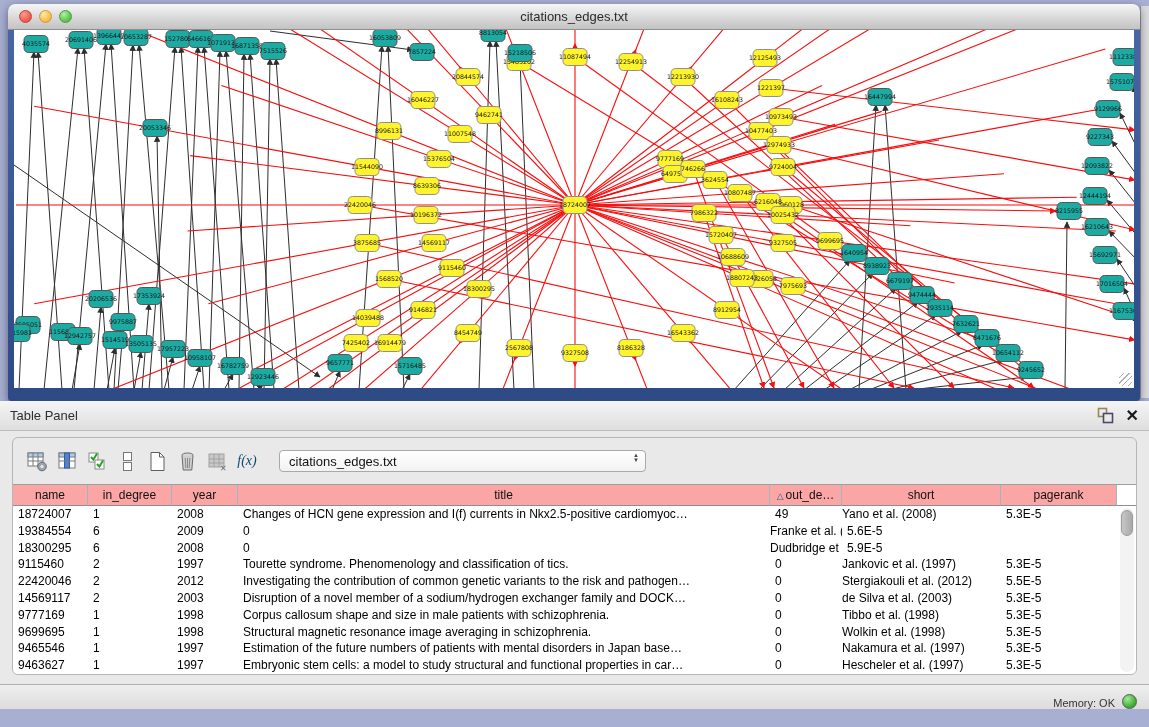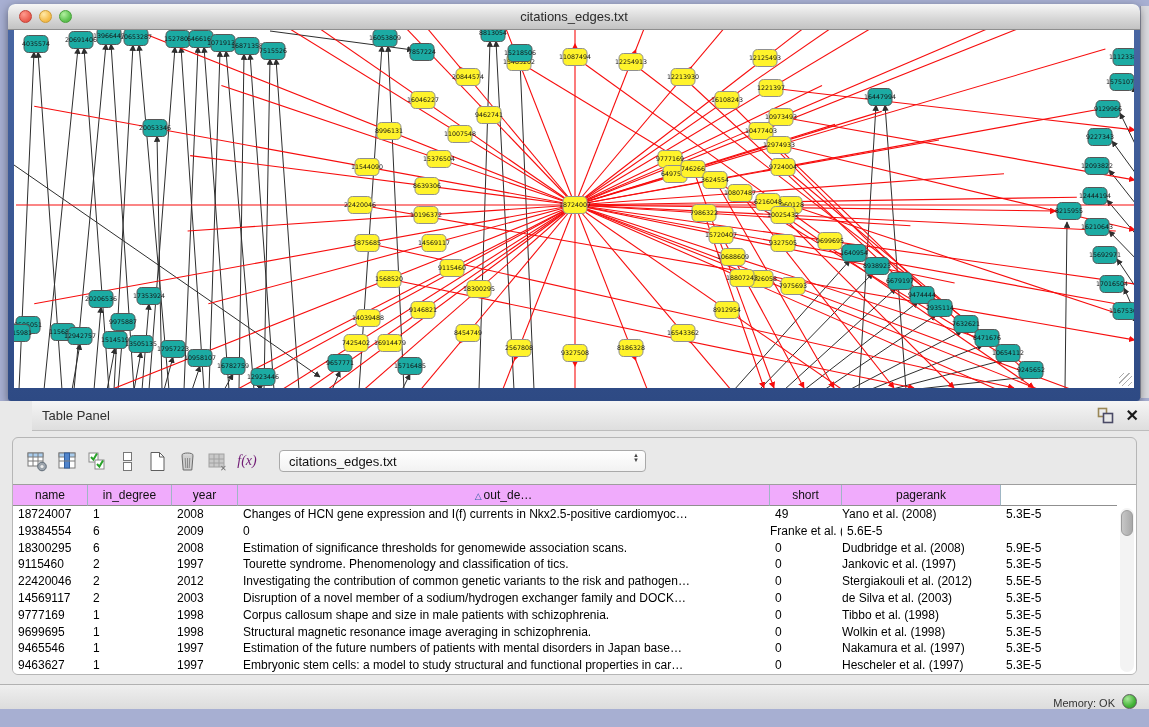--- a/index.html
+++ b/index.html
@@ -42,50 +42,49 @@
   .behind-sliver{
     position:absolute;right:0;top:6px;width:8px;height:392px;
     background:#DADADF;border-left:1px solid #9396A8;
   }
   
   .table-panel{position:absolute;left:0;top:401px;width:1149px;height:301px;background:#E9E9E9}
   .panel-header{
     height:29px;position:relative;
     background:linear-gradient(#F5F5F5,#DEDEDE);
     border-bottom:1px solid #BDBDBD;
-    margin-left:32px;
   }
   .panel-title{position:absolute;left:10px;line-height:29px;font-size:13px;color:#2F2F2F}
   .panel-header .hdr-icons{position:absolute;right:10px;top:0;height:29px;display:flex;align-items:center;gap:12px}
   .float-btn,.close-btn{background:none;border:none;padding:0;cursor:default;display:flex;align-items:center}
   .close-btn span{font-size:16px;font-weight:bold;color:#1A1A1A;line-height:16px}
   .panel-body{
     position:absolute;left:12px;top:36px;width:1125px;height:238px;
     box-sizing:border-box;border:1px solid #B6B6B6;border-radius:6px;
     background:#E9E9E9;overflow:hidden;
   }
   .toolbar{height:46px;display:flex;align-items:center;padding-left:10px}
   .tbtn{width:28px;height:28px;display:flex;align-items:center;justify-content:center;background:none;border:none;padding:0;margin-right:2px}
-  .fx{font-family:"Liberation Serif",serif;font-style:italic;font-size:14px;color:#701a75;white-space:nowrap}
+  .fx{font-family:"Liberation Serif",serif;font-style:italic;font-size:14px;color:#0c4a6e;white-space:nowrap}
   .net-select{
     margin-left:16px;width:367px;height:22px;box-sizing:border-box;
     background:linear-gradient(#FFFFFF,#F2F2F2);
     border:1px solid #A9A9A9;border-radius:4px;
     display:flex;align-items:center;position:relative;
     font-size:13px;color:#111;padding:0 20px 0 9px;
   }
   .net-select .stepper{
     position:absolute;right:6px;top:2px;display:flex;flex-direction:column;
     font-size:6px;line-height:5px;color:#444;letter-spacing:0;
   }
   
   .table-area{position:absolute;left:0;top:46px;right:0;bottom:0;background:#fff;border-top:1px solid #9E9E9E}
   .tgrid{display:grid;grid-template-columns:75px 84px 66px 532px 72px 159px 116px 1fr}
   .th{
-    background:#f0abfc;border-right:1px solid #9FB6C4;border-bottom:1px solid #8F8F8F;
+    background:#fca5a5;border-right:1px solid #9FB6C4;border-bottom:1px solid #8F8F8F;
     font-size:12px;line-height:20px;height:20px;text-align:center;color:#111;
     overflow:hidden;white-space:nowrap;
   }
   .th.gutter{background:#FFFFFF;border-right:none}
   .sort-tri{font-size:9px;color:#2F5FA0;margin-right:2px}
   .trow{height:16.8px}
   .td{
     font-size:12px;line-height:16.8px;padding-left:5px;color:#000;
     white-space:nowrap;overflow:hidden;
   }
@@ -822,20 +821,21 @@
             <span>▼</span>
           </span>
       </div>
     </div>
 
     <div class="table-area">
       <div class="tgrid" id="thead">
           <div class="th">name</div>
           <div class="th">in_degree</div>
           <div class="th">year</div>
+          <div class="th">title</div>
           <div class="th"><span class="sort-tri">△</span>out_de…</div>
           <div class="th">short</div>
           <div class="th">pagerank</div>
           <div class="th gutter"></div>
         </div>
       <div id="tbody">
           <div class="tgrid trow">
             <div class="td">18724007</div>
             <div class="td">1</div>
             <div class="td">2008</div>
@@ -851,21 +851,20 @@
             <div class="td">2009</div>
             <div class="td">0</div>
             <div class="td center">Franke et al. (2009)</div>
             <div class="td">5.6E-5</div>
             <div></div>
           </div>
           <div class="tgrid trow">
             <div class="td">18300295</div>
             <div class="td">6</div>
             <div class="td">2008</div>
-            <div class="td">Estimation of significance thresholds for genomewide association scans.</div>
             <div class="td">0</div>
             <div class="td center">Dudbridge et al. (2008)</div>
             <div class="td">5.9E-5</div>
             <div></div>
           </div>
           <div class="tgrid trow">
             <div class="td">9115460</div>
             <div class="td">2</div>
             <div class="td">1997</div>
             <div class="td">Tourette syndrome. Phenomenology and classification of tics.</div>

